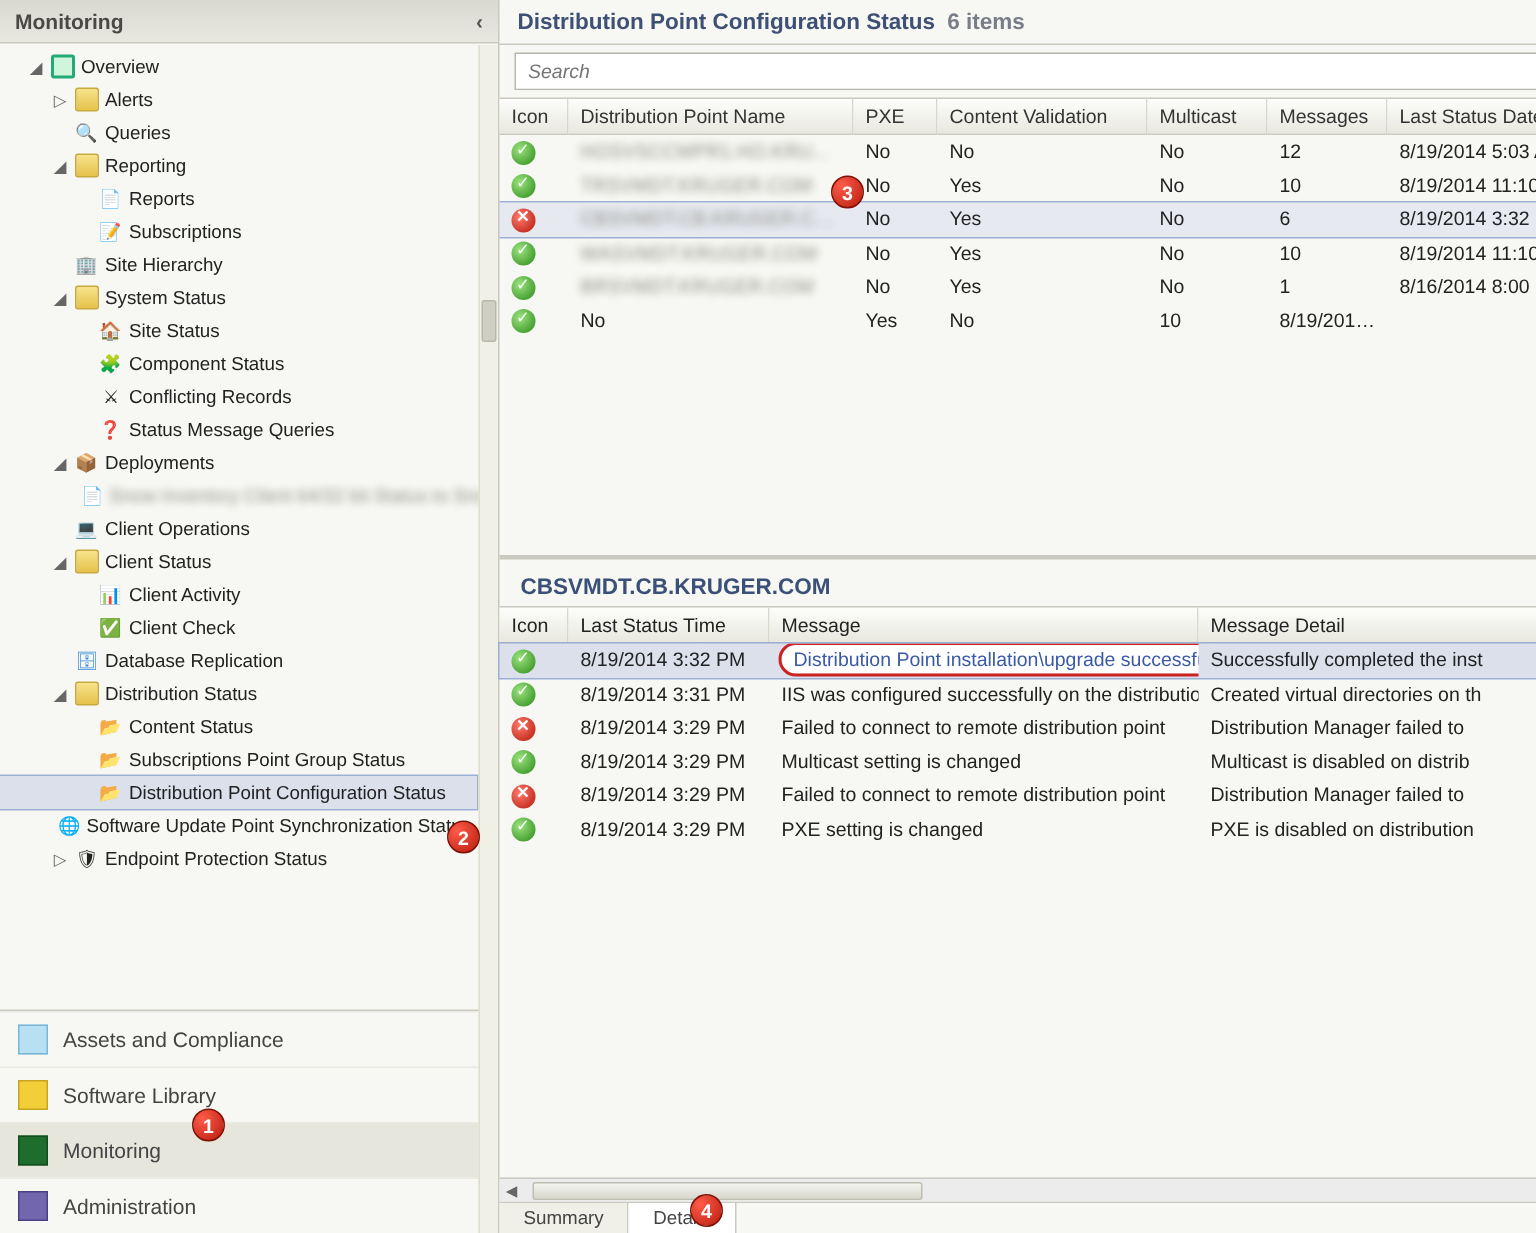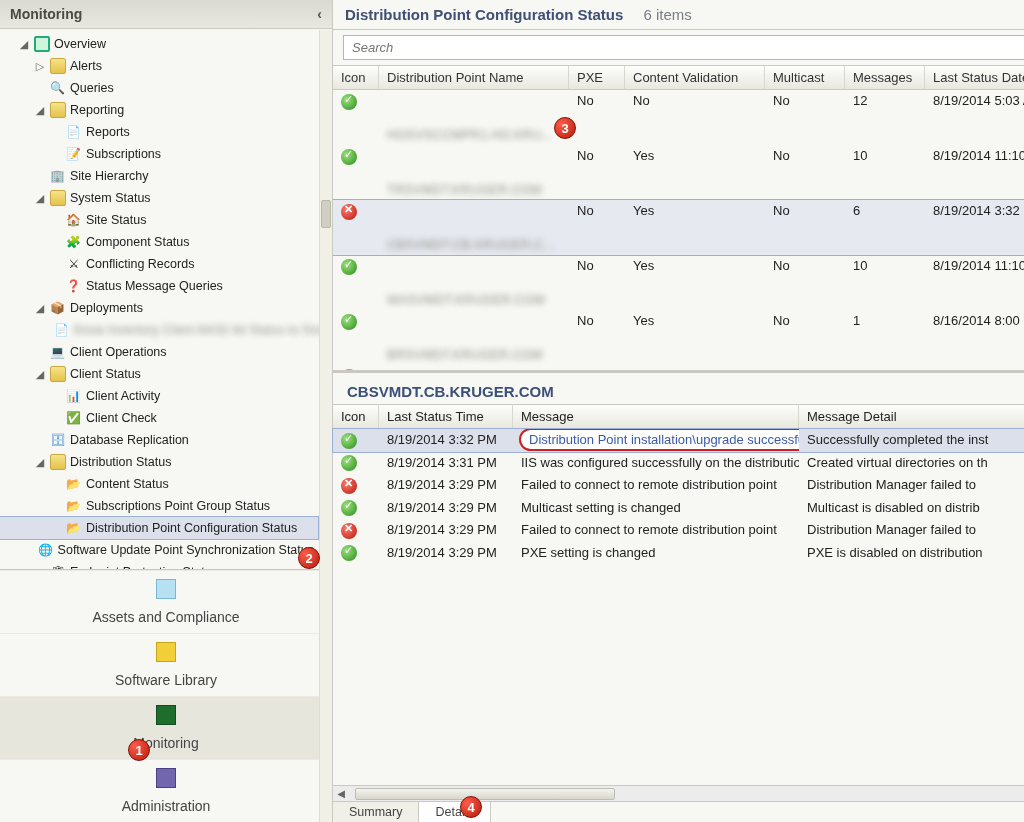--- a/index.html
+++ b/index.html
@@ -64,21 +64,20 @@
   
   .wunder {
     border-top: 1px solid #c9c9c0;
   }
   .wunder .witem {
     display:flex; align-items:center; gap:10px;
     padding: 8px 12px;
     border-top:1px solid #eaeae2;
     font-size:14px; color:#444;
     background:#f7f7f3;
-    flex-direction:column;
   }
   .wunder .witem.active { background:#e6e6dc; }
   .wic { width:20px;height:20px; display:inline-flex; align-items:center; justify-content:center; }
   .mic-mon { background:#1e6d2d; border:1px solid #124d1e;}
   .mic-lib { background:#f2cf39; border:1px solid #c7a41e;}
   .mic-adm { background:#7266ae; border:1px solid #4b4182;}
   .mic-ast { background:#b7e0f3; border:1px solid #7bb7d4;}
   
   .badge {
     position:absolute;
@@ -88,21 +87,21 @@
     display:flex; align-items:center; justify-content:center;
     border:1px solid #7e1107;
   }
   
   .main { flex:1; position:relative; display:flex; flex-direction:column; height:822px; }
   .main-title {
     border-bottom:1px solid #c9c9c0;
     padding:6px 12px;
     color:#3f5075; font-size:15px; font-weight:700;
   }
-  .main-title .count { color:#787d87; font-weight:400; margin-left:16px;}
+  .main-title .count { color:#787d87; font-weight:700; margin-left:4px;}
   .search {
     margin:5px 10px;
     display:flex; align-items:center;
     border:1px solid #b7b7ad; background:#fff;
   }
   .search input{
     border:0; outline:0; flex:1;
     padding:4px 8px; font-style:italic; color:#7a7a7a; font-size:13px; height:23px;
   }
   
@@ -116,21 +115,21 @@
     padding:4px 8px;
     font-weight:400; color:#333;
   }
   .trow > div { padding:3px 8px; white-space:nowrap; overflow:hidden; text-overflow:ellipsis;}
   .trow.sel { background:#e6e9ef; }
   .status { width:16px;height:16px;border-radius:8px;display:inline-block;vertical-align:middle;}
   .ok { background:radial-gradient(circle at 35% 35%, #9be27f, #2a8a16); position:relative;}
   .ok::after{content:"✓";color:#fff;font-size:11px;position:absolute;left:3px;top:-1px;}
   .err{ background:radial-gradient(circle at 35% 35%, #ff7a6c,#b3170a); position:relative;}
   .err::after{content:"✕";color:#fff;font-size:11px;position:absolute;left:3px;top:-1px;font-weight:bold;}
-  .dp-name { color:transparent; text-shadow:0 0 6px #8a8a80;margin-top:34px; }
+  .dp-name { color:transparent; text-shadow:0 0 6px #8a8a80; }
   .upper-body { overflow-y:auto; height:280px;}
   
   .detail {
     border-top:3px solid #c9c9c0;
     flex:1; display:flex; flex-direction:column;
   }
   .detail-title{
     padding:10px 14px 4px 14px;
     font-weight:700; font-size:15px; color:#3a5078;
   }

